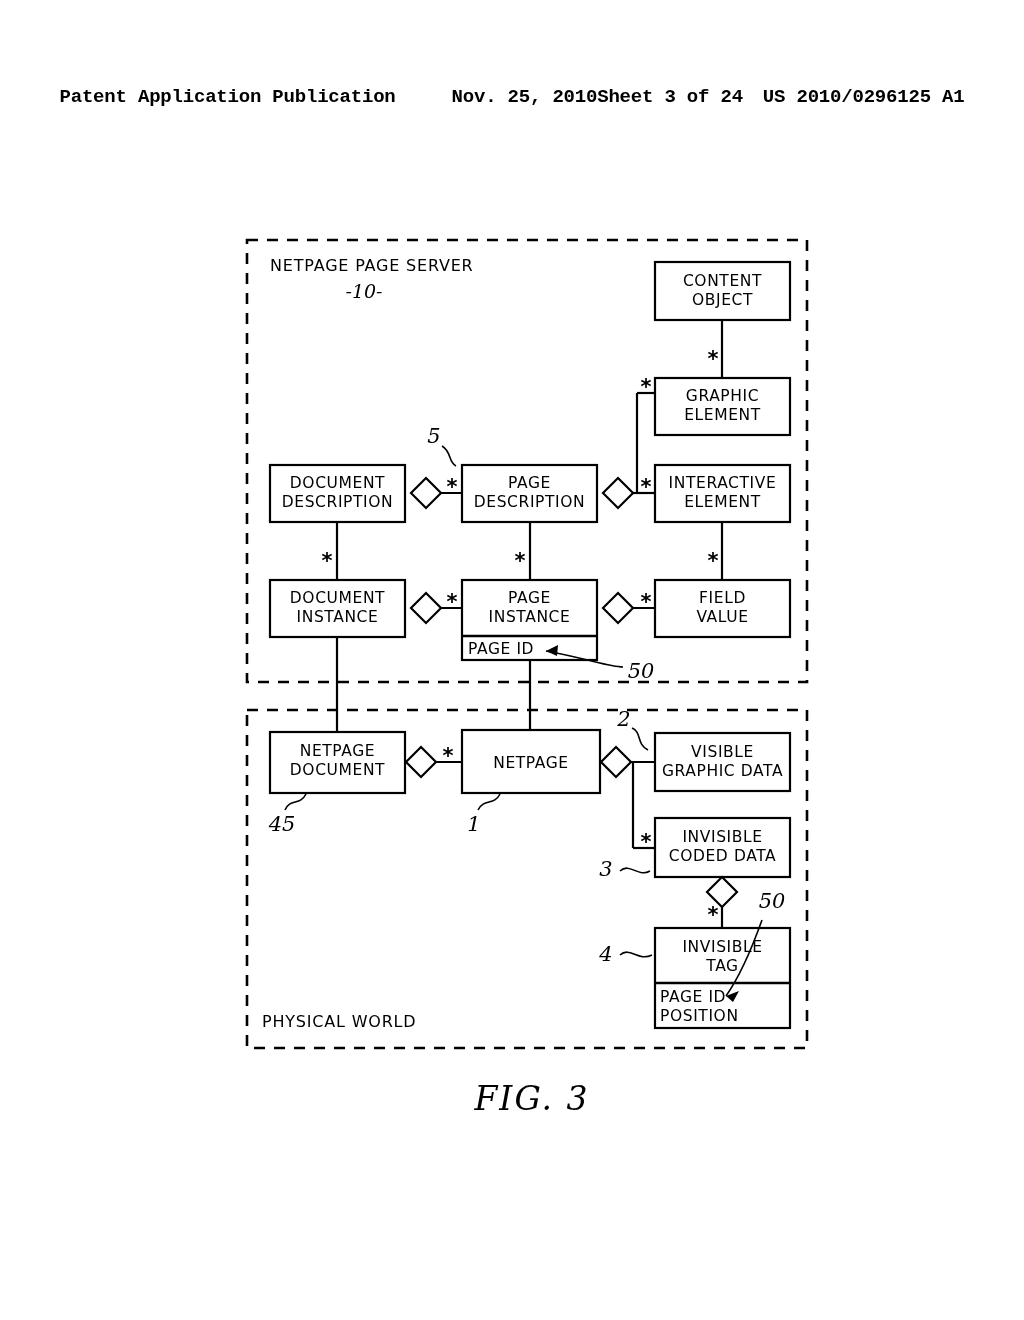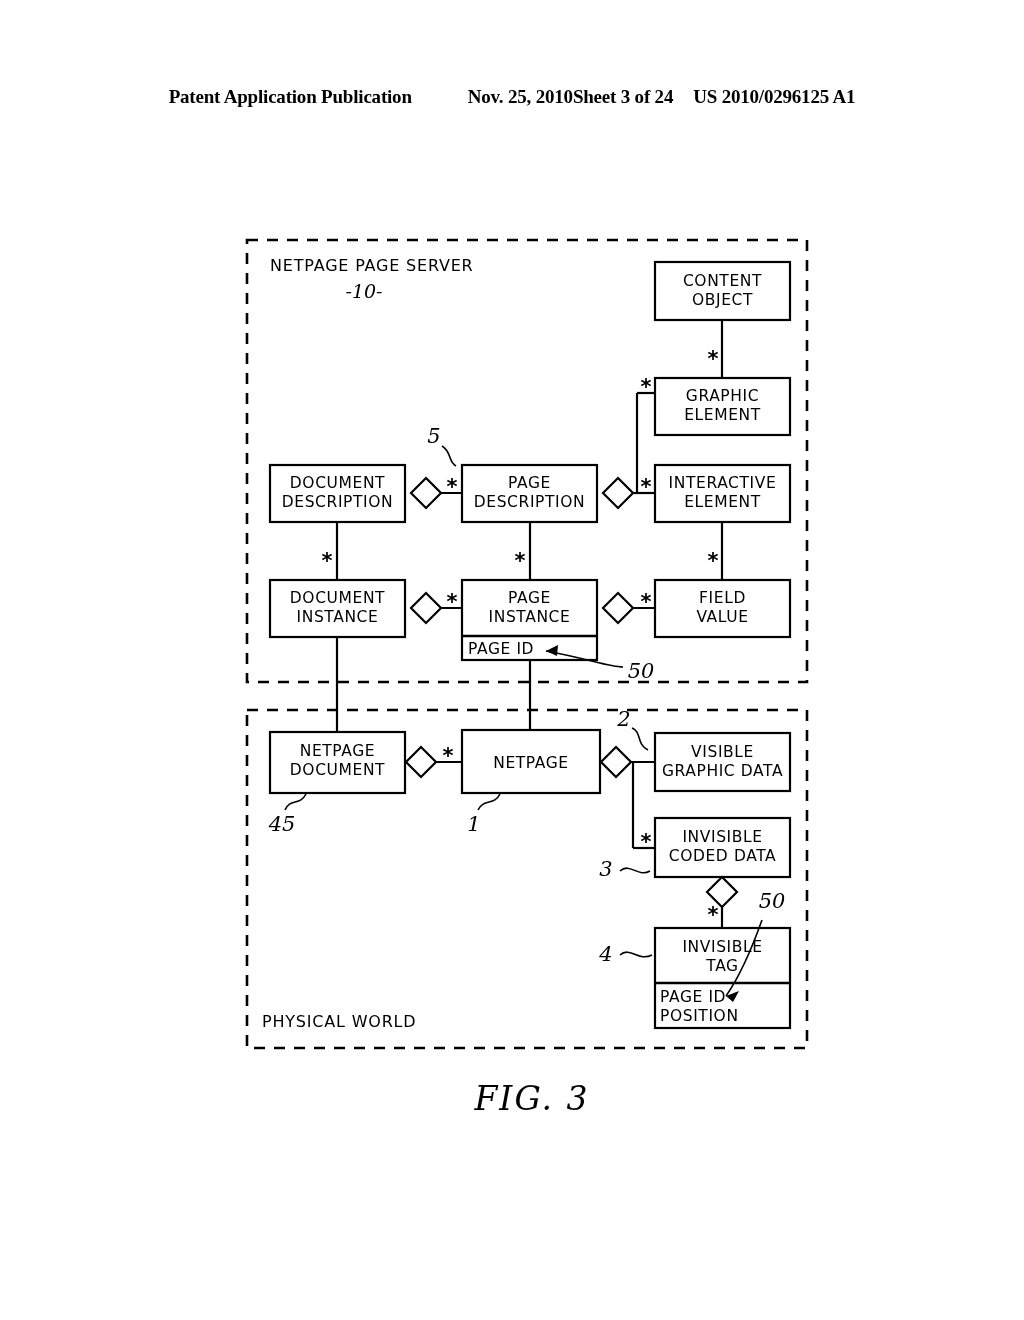--- a/index.html
+++ b/index.html
@@ -17,21 +17,21 @@
 
   
   #patent-header {
     position: absolute;
     left: 0;
     top: 86px;
     width: 1024px;
     display: flex;
     justify-content: center;
     align-items: baseline;
-    font-family: Liberation Serif, serif;
+    font-family: Liberation Mono, monospace;
     font-weight: bold;
     font-size: 19px;
     color: #000;
     letter-spacing: -0.2px;
   }
   #patent-header .hdr-pub { }
   #patent-header .hdr-date { margin-left: 56px; }
   #patent-header .hdr-sheet { }
   #patent-header .hdr-num { margin-left: 20px; }
 

